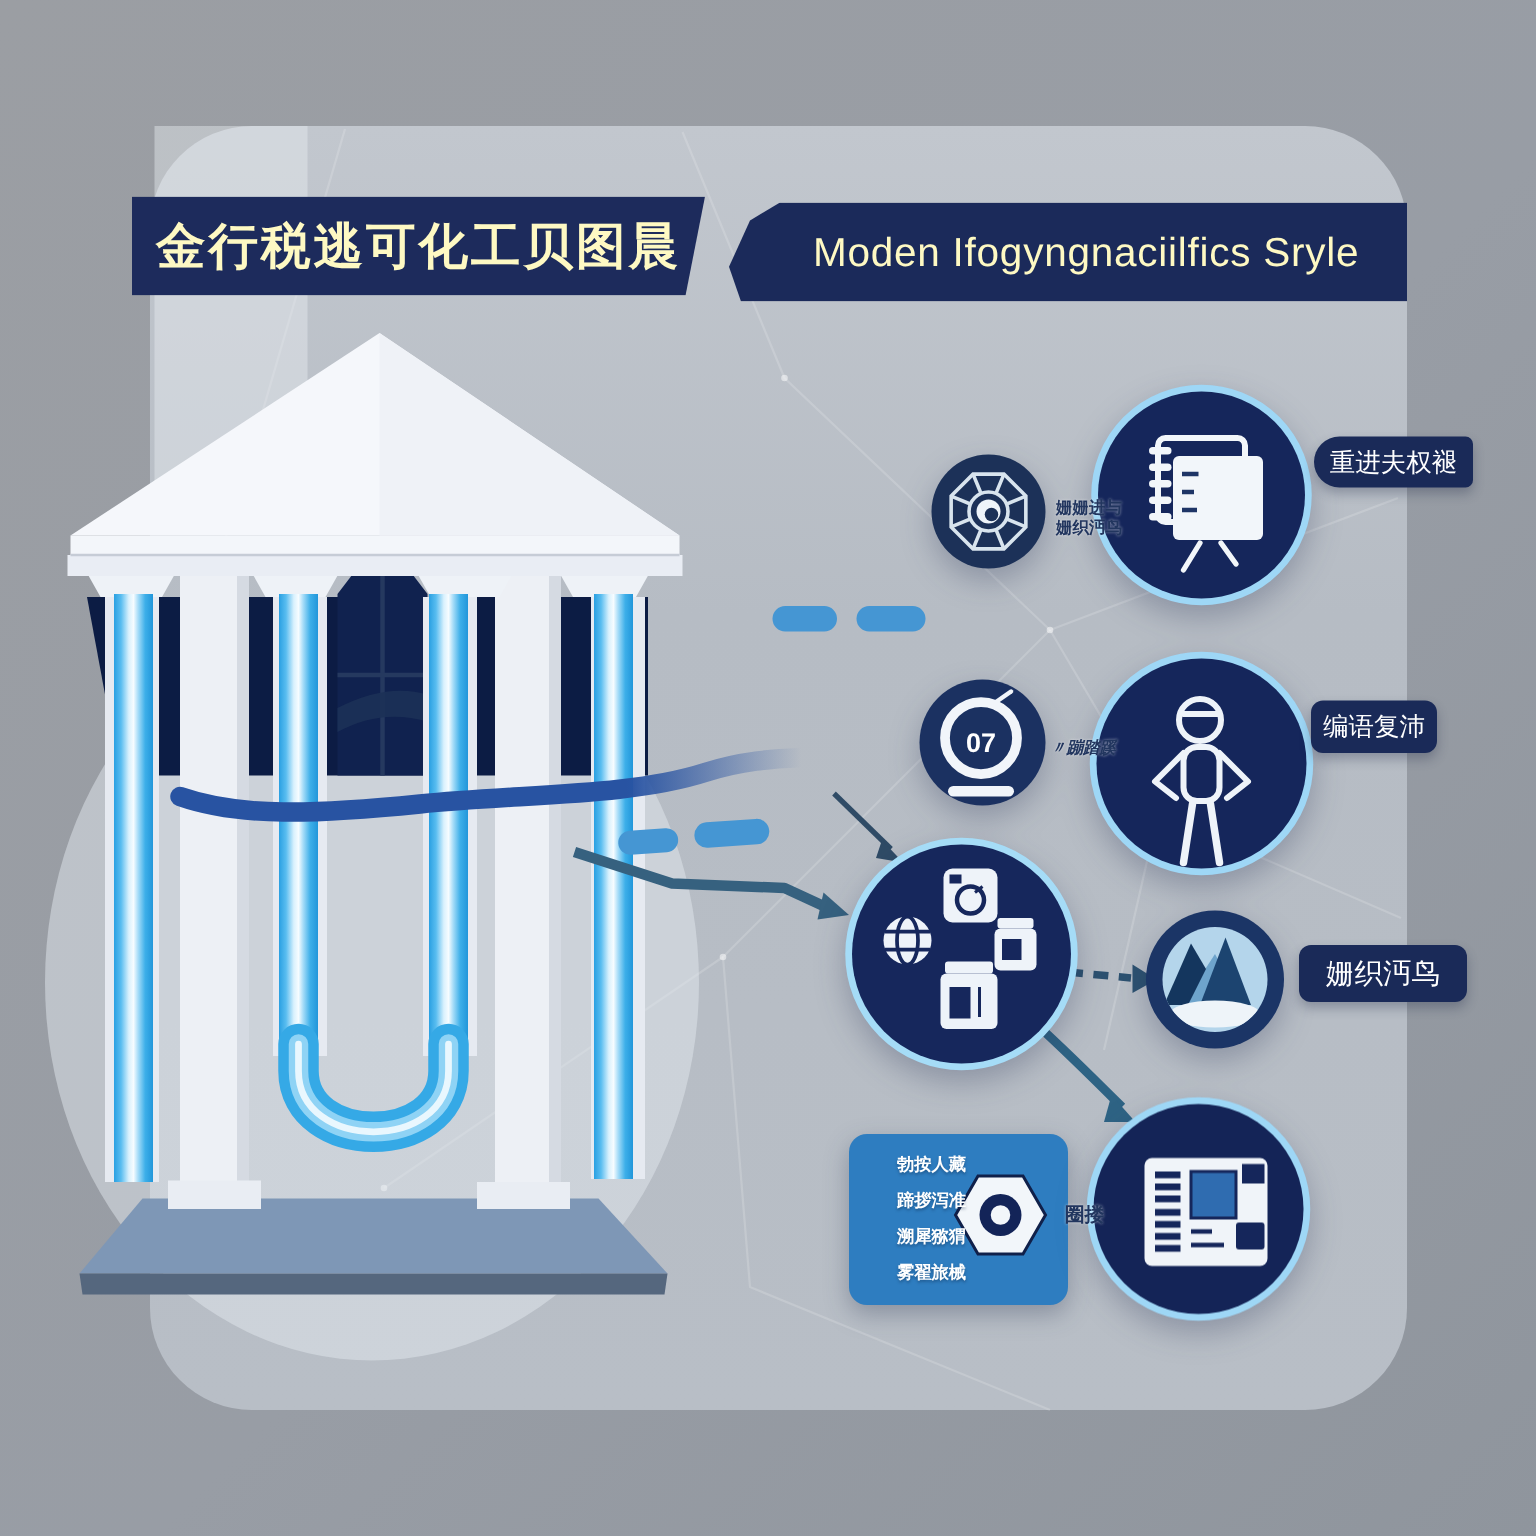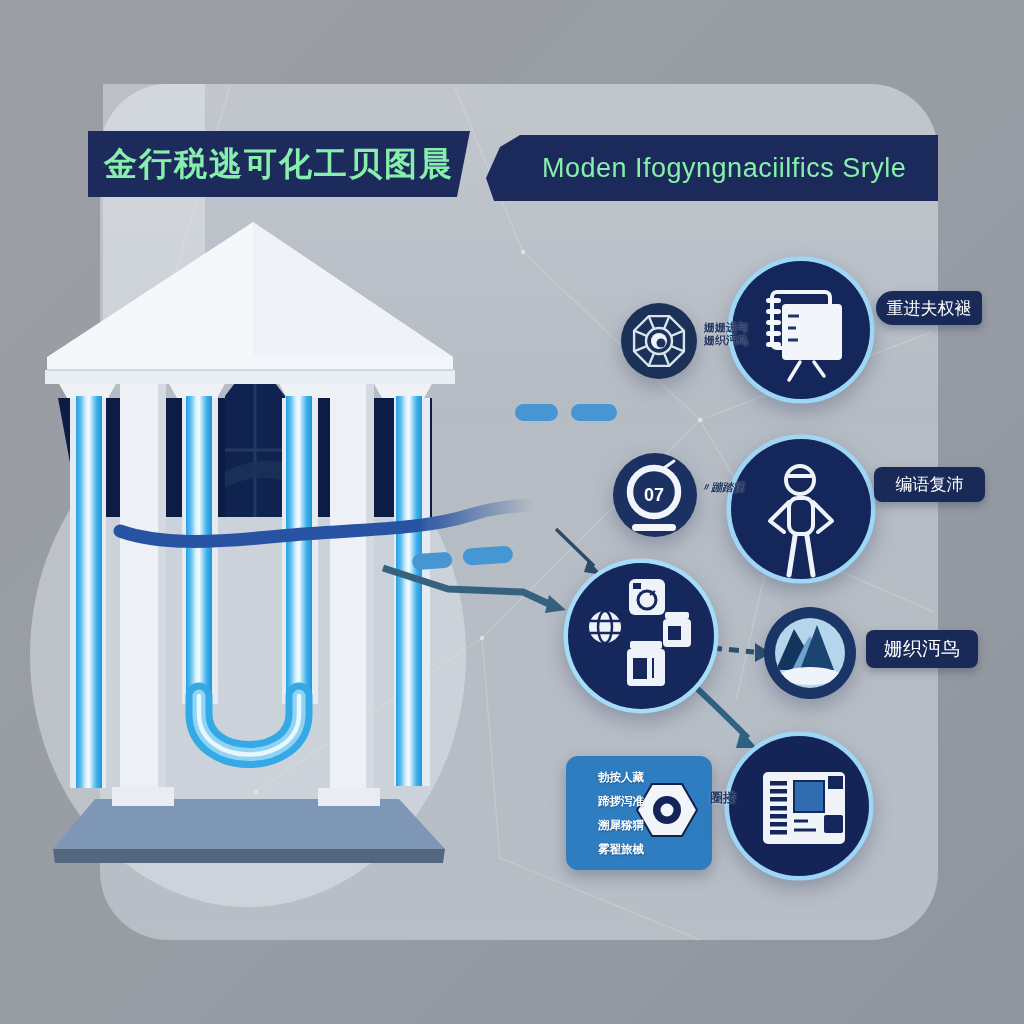--- a/index.html
+++ b/index.html
@@ -8,46 +8,46 @@
     background:linear-gradient(135deg,#9b9ea3 0%,#989da5 55%,#8f959d 100%);
     font-family:"Liberation Sans", sans-serif;
   }
   .card{
     position:absolute;left:100px;top:84px;width:838px;height:856px;
     border-radius:68px;
     background:linear-gradient(180deg,#c2c7ce 0%,#b6bcc4 38%,#b8bec6 100%);
   }
   svg.art{position:absolute;left:0;top:0;width:1024px;height:1024px;}
   .band{
-    position:absolute;color:#86efac;
+    position:absolute;color:#fef9c3;
     box-shadow:0 7px 12px rgba(25,35,65,.28);
   }
   .band-left{
     left:88px;top:131px;width:382px;height:66px;background:#1d2b5c;
     clip-path:polygon(0 0,100% 0,96.6% 100%,0 100%);
     font-size:33px;font-weight:bold;letter-spacing:2px;line-height:66px;
     padding-left:0;text-align:center;box-shadow:none;
   }
   .band-right{
     left:486px;top:135px;width:452px;height:66px;background:#1b2a5a;
     clip-path:polygon(34px 0,100% 0,100% 100%,8px 100%,0 65%,14px 12px);
     font-size:27px;font-weight:400;line-height:66px;padding-left:56px;
     box-sizing:border-box;box-shadow:none;letter-spacing:.5px;
   }
   .badge{
     position:absolute;background:#1a2a58;color:#fff;font-weight:normal;
     display:flex;align-items:center;justify-content:center;
     box-shadow:0 4px 8px rgba(25,35,65,.3);
   }
   .badge-1{left:876px;top:291px;width:106px;height:34px;font-size:17px;border-radius:17px 5px 5px 17px;}
-  .badge-2{left:874px;top:467px;width:111px;height:35px;font-size:17px;border-radius:8px;}
+  .badge-2{left:874px;top:467px;width:84px;height:35px;font-size:17px;border-radius:8px;}
   .badge-3{left:866px;top:630px;width:112px;height:38px;font-size:19px;border-radius:8px;}
   .tiny{
     position:absolute;color:#22365f;font-weight:bold;font-size:11px;line-height:1.2;
-    white-space:pre-line;text-shadow:0 0 2px rgba(255,255,255,.55);
+    white-space:pre-line;text-shadow:0 0 2px rgba(255,255,255,.55);margin-top:12px;
   }
   .tiny-1{left:704px;top:321px;width:62px;}
   .tiny-2{left:700px;top:481px;width:66px;font-style:italic;}
   .tiny-4{left:710px;top:790px;width:50px;font-size:13px;}
   .panel-lines{
     position:absolute;left:581px;top:765px;width:80px;color:#fff;font-weight:bold;
     font-size:11.5px;line-height:24px;white-space:pre-line;
     text-shadow:0 1px 2px rgba(10,30,60,.4);
     text-align:center;
   }

